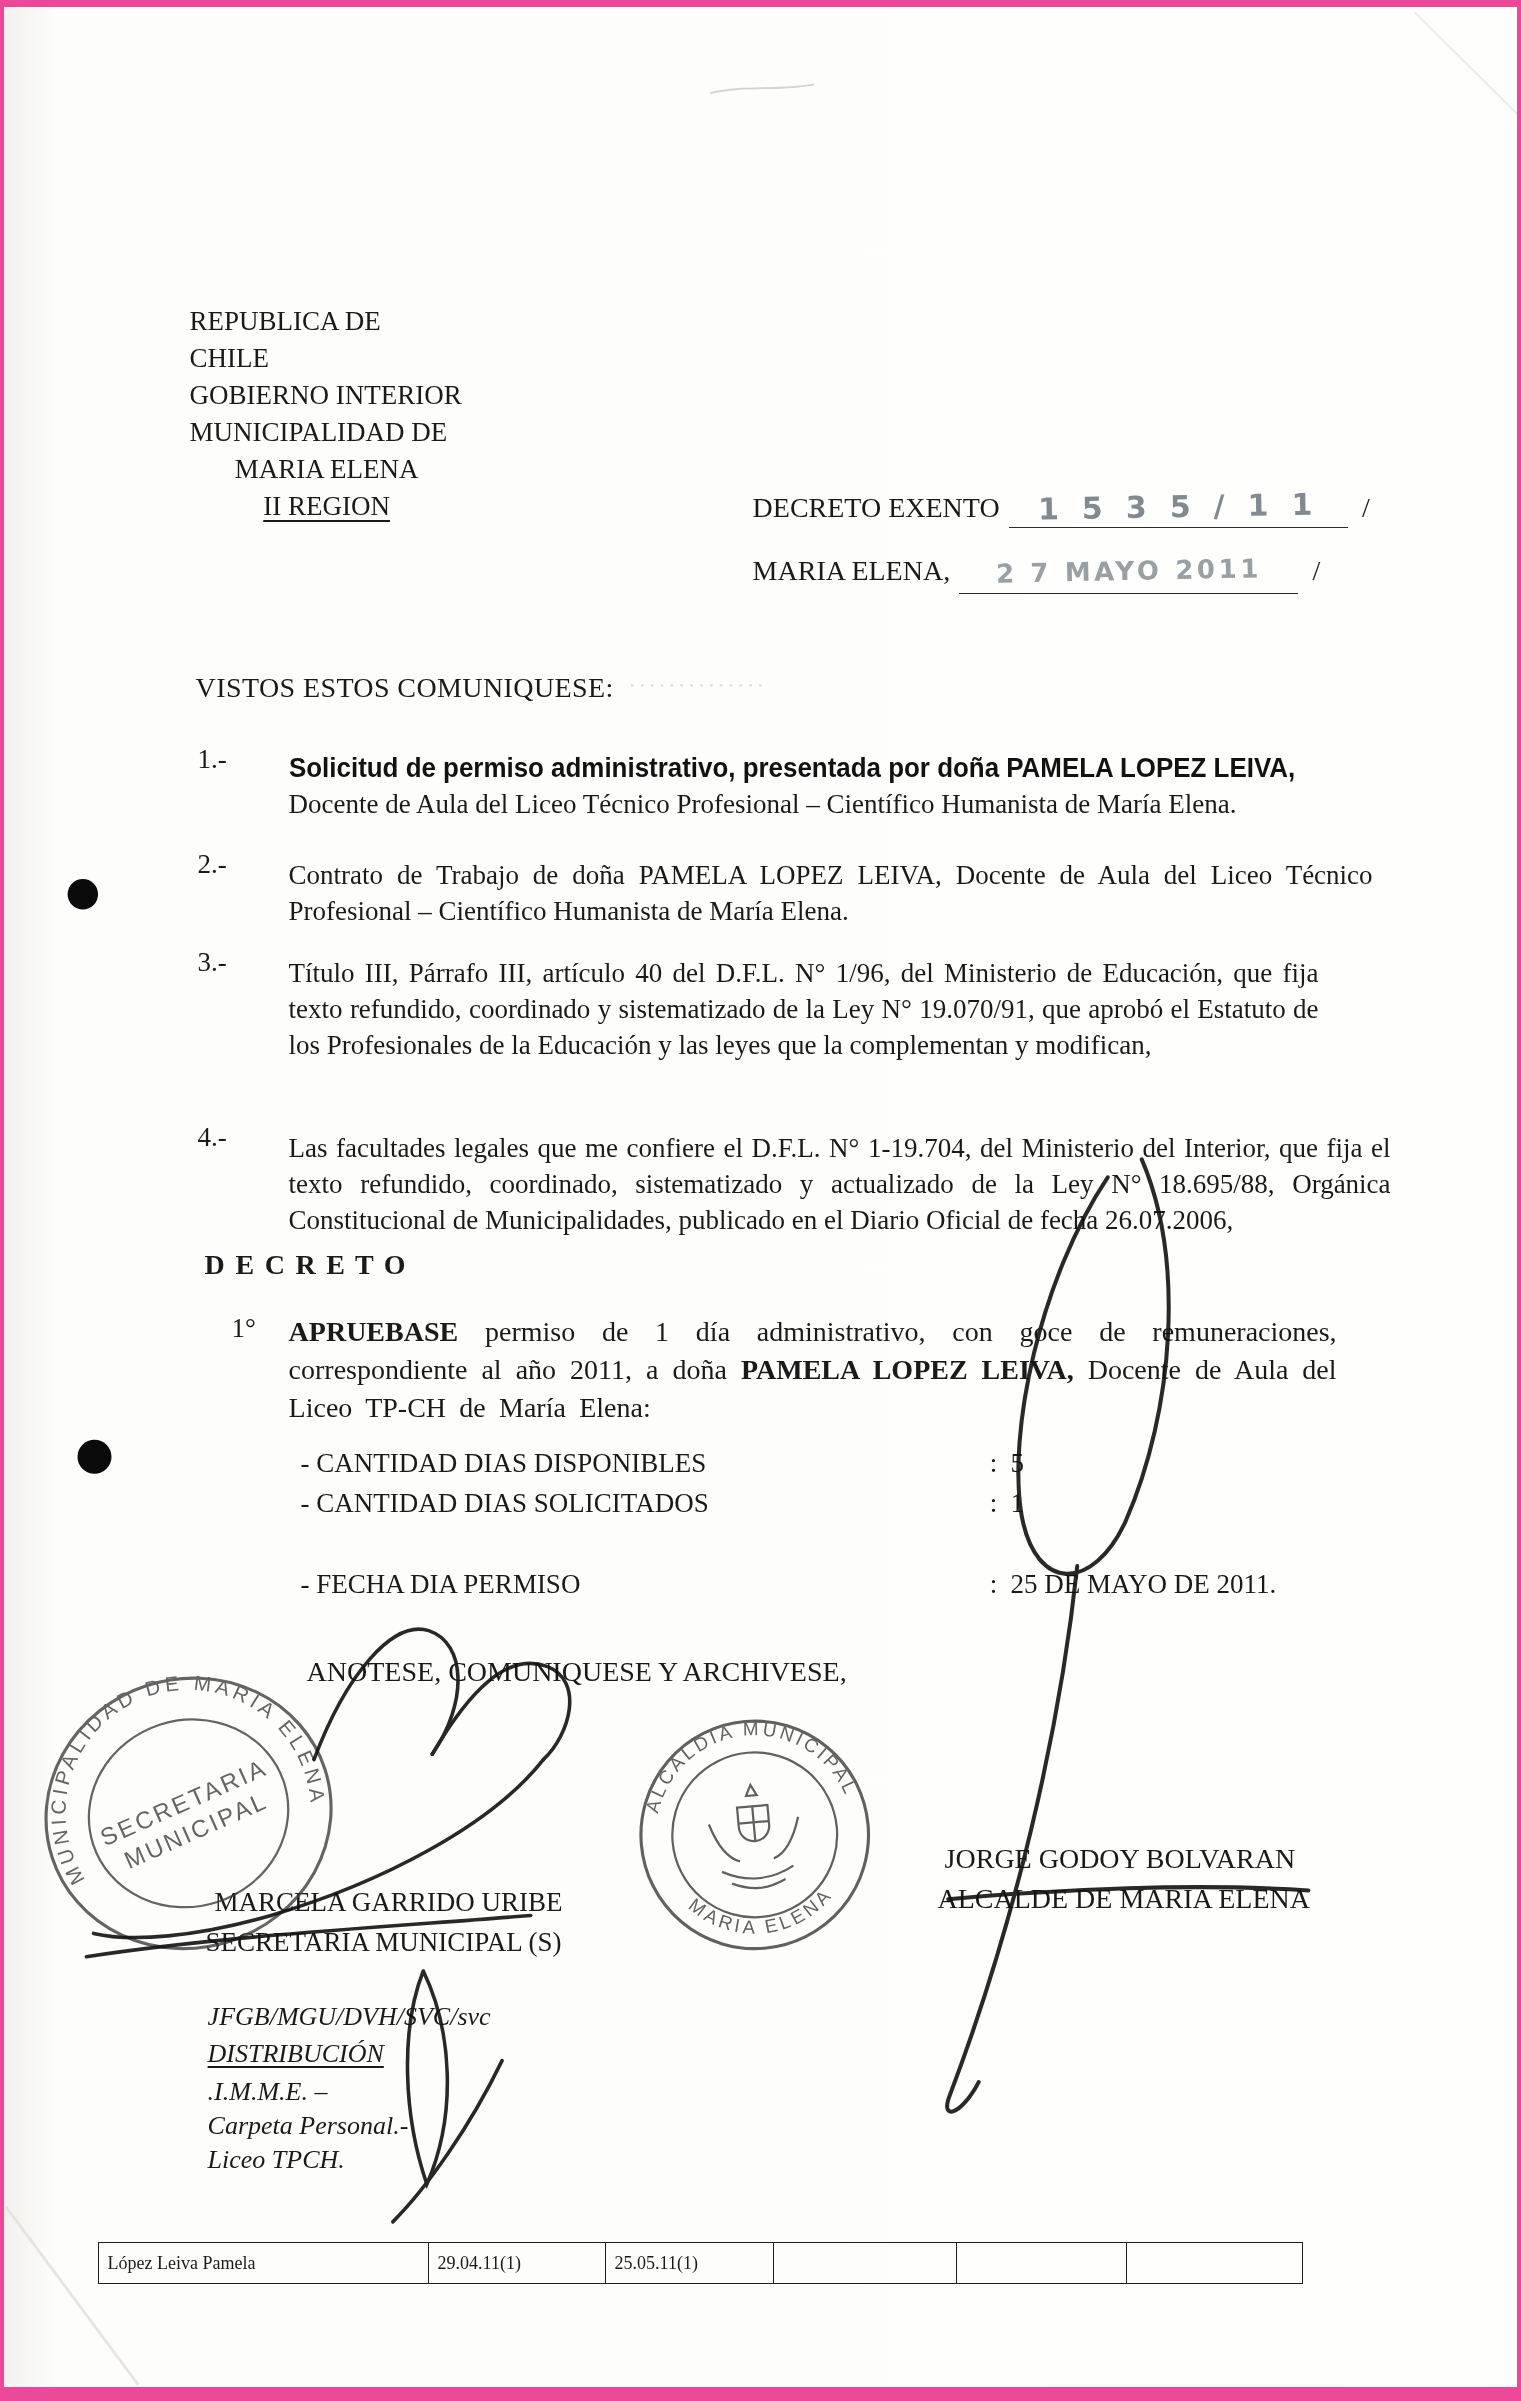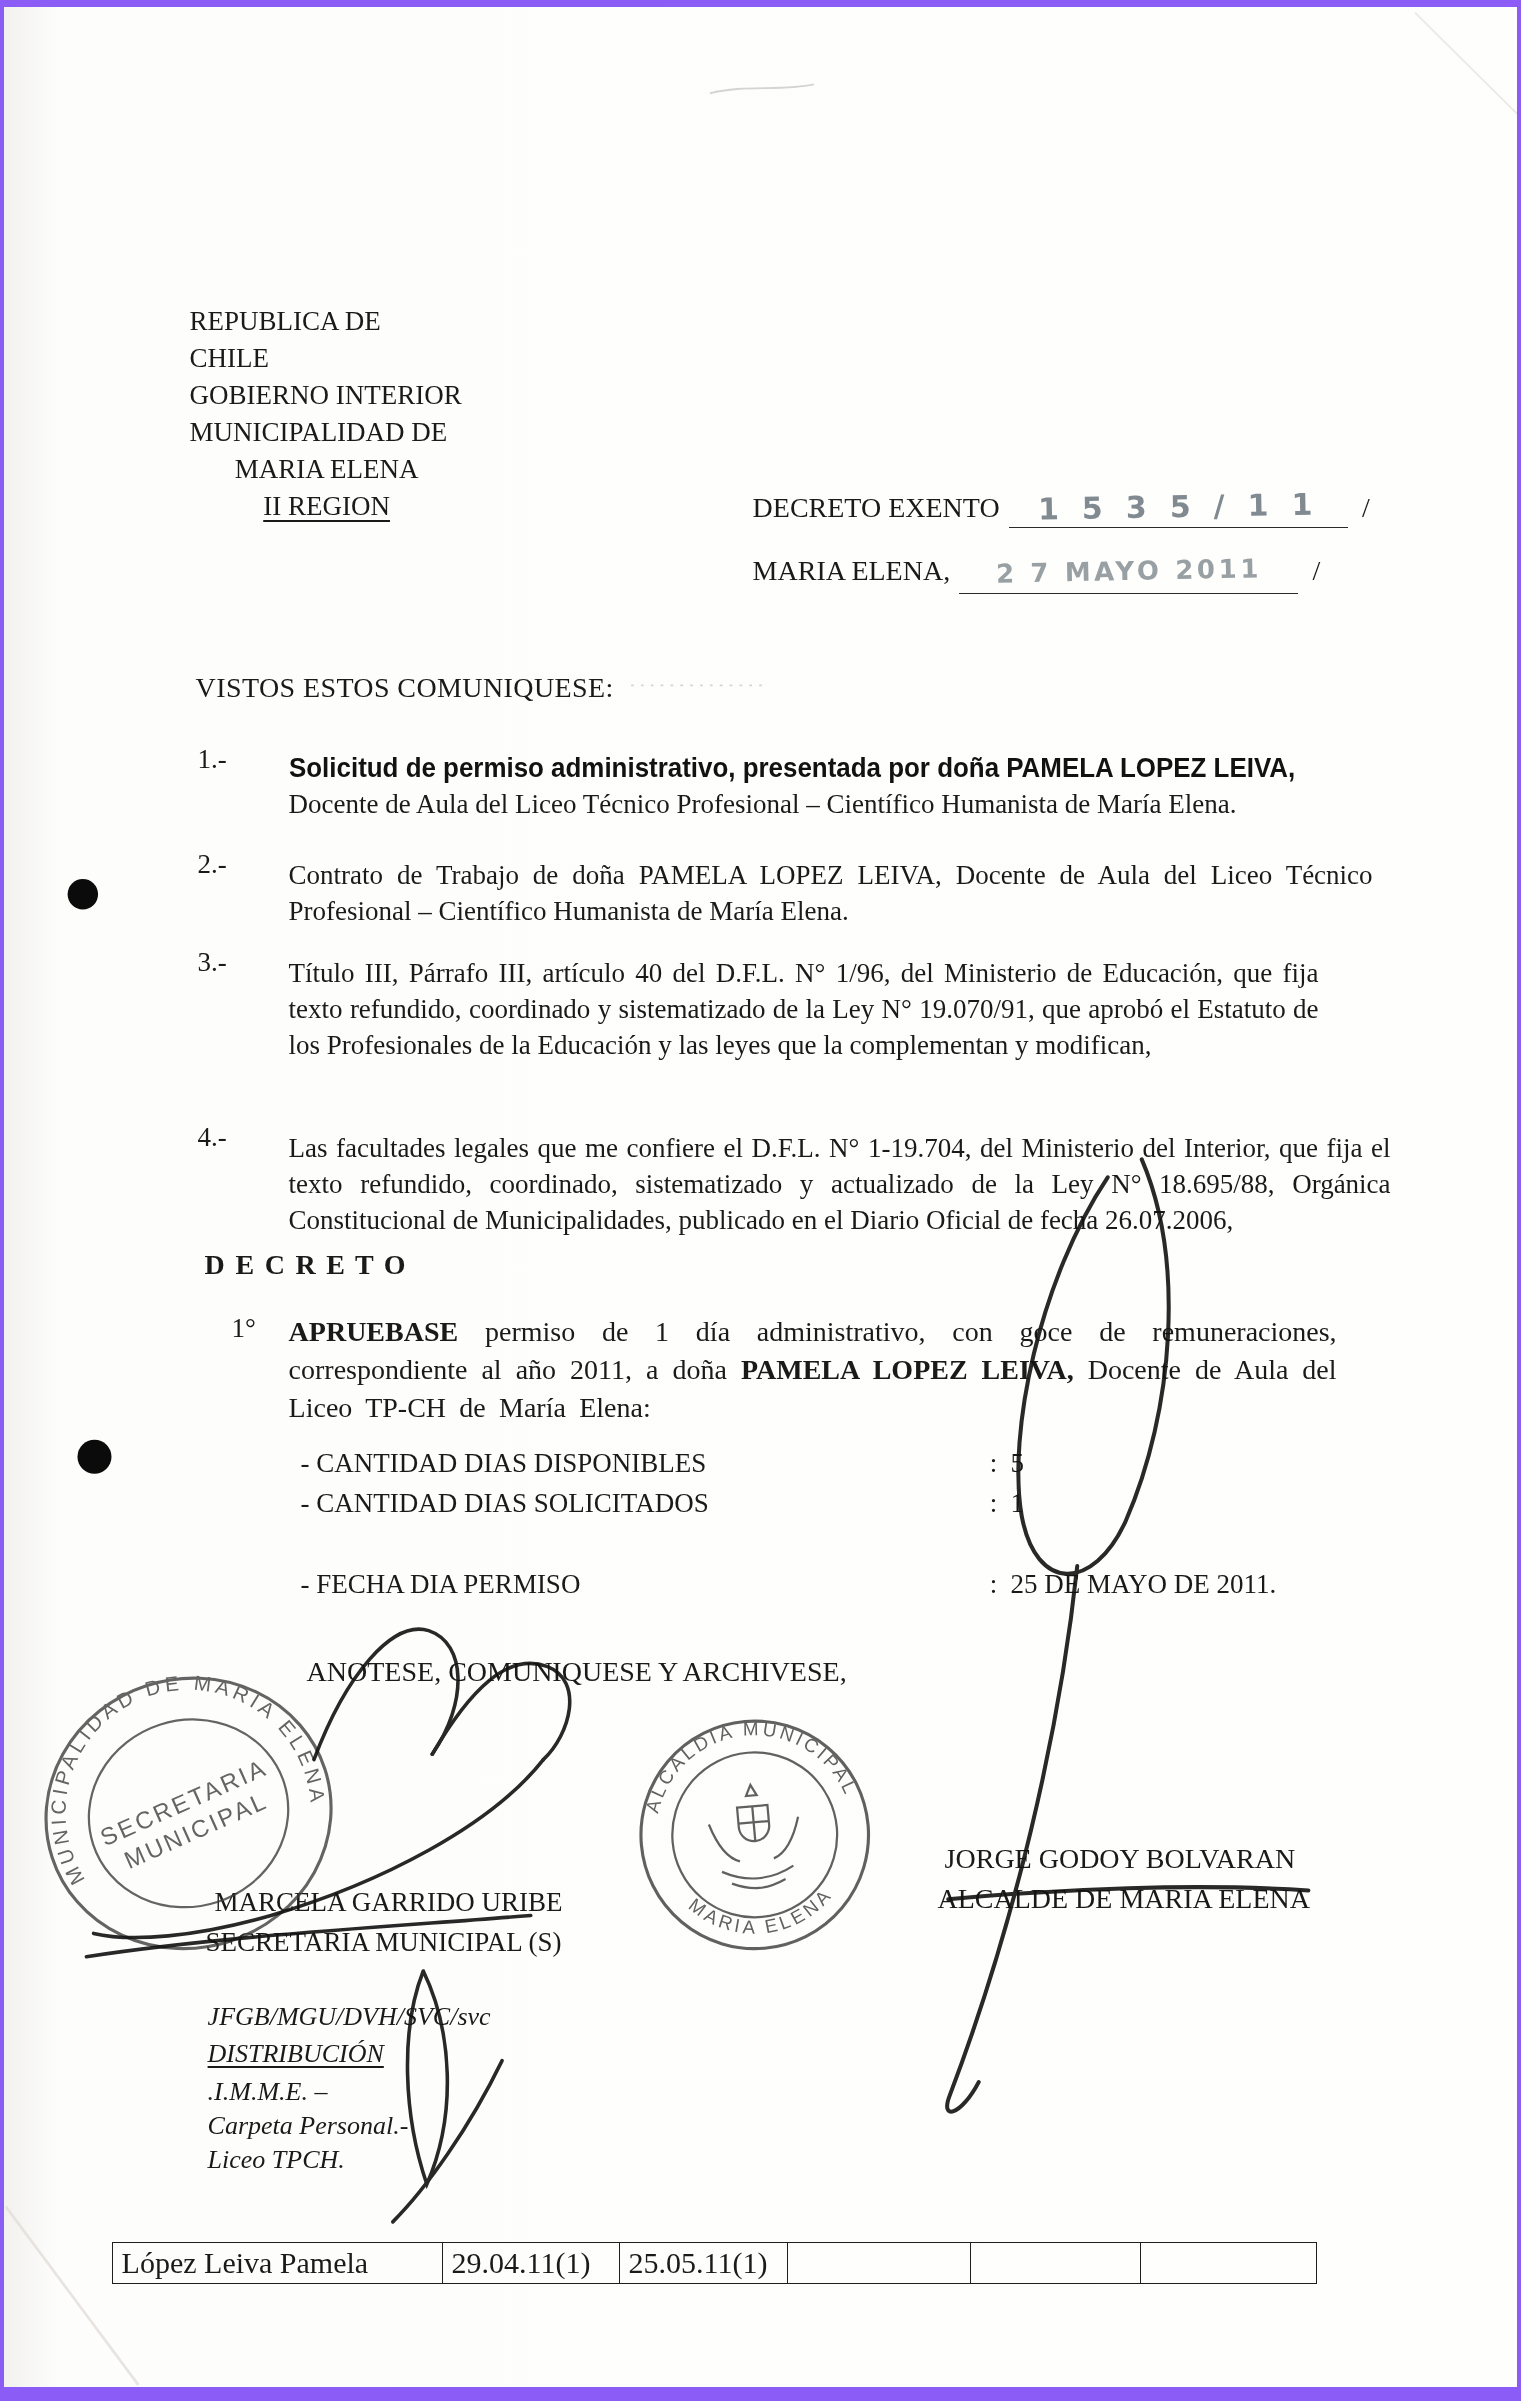--- a/index.html
+++ b/index.html
@@ -1,17 +1,17 @@
 <!DOCTYPE html>
 <html style="font-size:14.3px"><head>
 <meta charset="utf-8">
 <style>
   * { margin:0; padding:0; box-sizing:border-box; }
   html,body { background:#1a1a1a; }
-  .scan { position:relative; width:1521px; height:2401px; background:#8b5cf6; overflow:hidden; }
+  .scan { position:relative; width:1521px; height:2401px; background:#ec4899; overflow:hidden; }
   .page {
     position:absolute; left:3.6px; top:7.2px; right:3.6px; bottom:14.3px;
     background:linear-gradient(90deg,#f2f1ee 0,#fdfdfc 54px,#fefefd 100%);
     font-family:"Liberation Serif", serif; color:#1a1a1a; overflow:hidden;
   }
 
   
   .lh { position:absolute; left:186px; top:296px; width:274px; font-size:27px; line-height:37px; }
   .lh .c { text-align:center; }
   .lh .u { text-decoration:underline; text-underline-offset:4.5px; text-decoration-thickness:1.8px; }
@@ -46,21 +46,21 @@
   .dlabel { display:inline-block; width:676px; }
   .dsep { display:inline-block; width:34px; text-align:center; }
 
   .anotese { position:absolute; left:303px; top:1649px; font-size:28px; }
 
   .sigblock { position:absolute; font-size:27px; line-height:40px; }
 
   .foot { position:absolute; left:204px; font-size:26px;font-style:italic; }
   .fu { text-decoration:underline; text-underline-offset:3.6px; text-decoration-thickness:1.8px; }
 
-  table.reg { position:absolute; left:108px; top:2235px; border-collapse:collapse; font-size:30px; }
+  table.reg { position:absolute; left:94px; top:2235px; border-collapse:collapse; font-size:18px; }
   table.reg td { border:1.8px solid #1f1f1f; height:41px; padding:0 9px; vertical-align:middle; }
 
   svg.overlay { position:absolute; left:0; top:0; pointer-events:none; }
 </style>
 </head>
 <body>
 
 <div class="scan">
   <div class="page">
 

